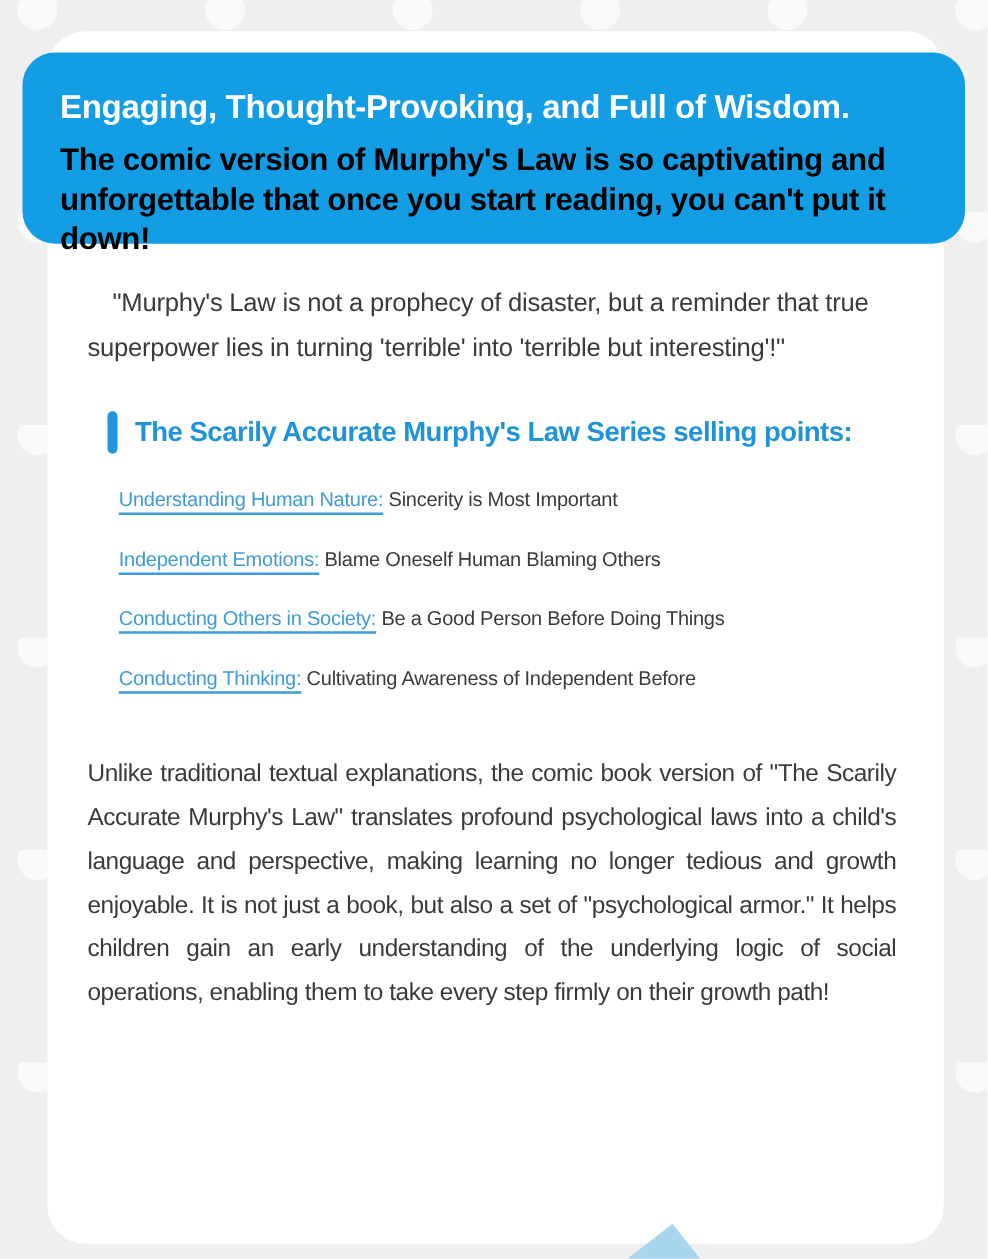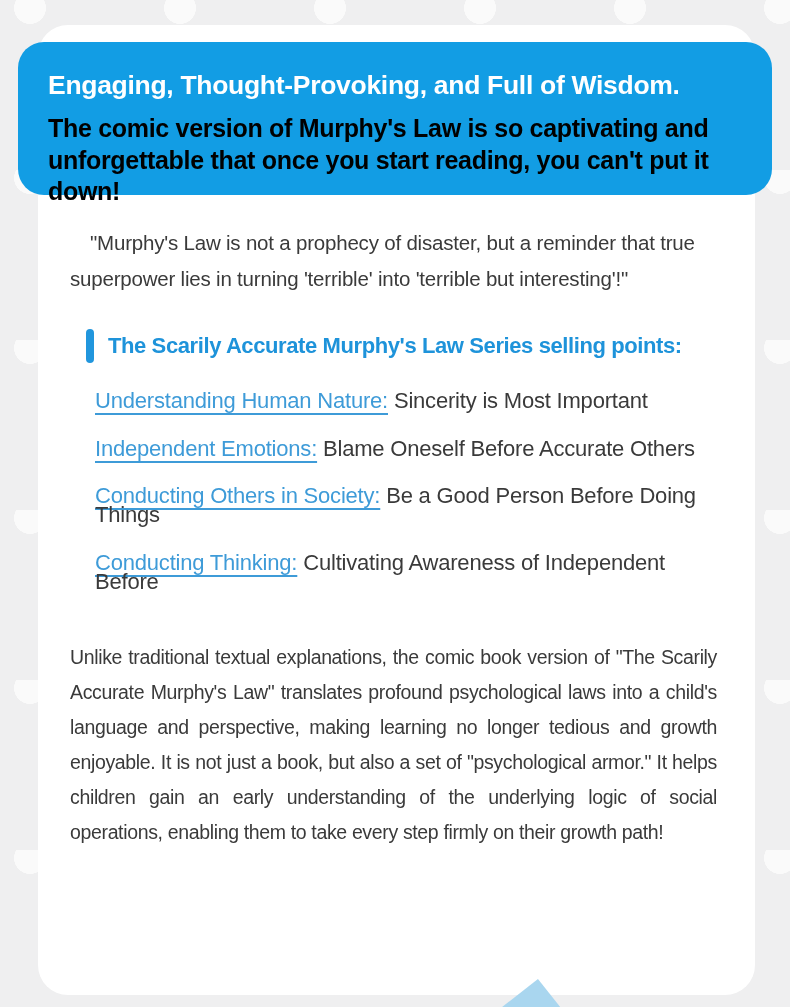--- a/index.html
+++ b/index.html
@@ -78,21 +78,21 @@
     font-size: 22px;
     font-weight: bold;
     letter-spacing: -0.4px;
   }
   .points {
     list-style: none;
     margin-top: 28px;
     padding-left: 25px;
   }
   .points li {
-    font-size: 22px;
+    font-size: 16px;
     letter-spacing: -0.2px;
     margin-bottom: 28.5px;
     line-height: 19px;
   }
   .point-label {
     color: #3e9bd8;
     text-decoration: underline;
     text-decoration-thickness: 2px;
     text-underline-offset: 5px;
     cursor: pointer;
@@ -133,21 +133,21 @@
     <span class="heading-text">The Scarily Accurate Murphy's Law Series selling points:</span>
   </div>
 
   <ul class="points">
     <li>
       <span class="point-label">Understanding Human Nature:</span>
       <span class="point-text">Sincerity is Most Important</span>
     </li>
     <li>
       <span class="point-label">Independent Emotions:</span>
-      <span class="point-text">Blame Oneself Before Accurate Others</span>
+      <span class="point-text">Blame Oneself Human Blaming Others</span>
     </li>
     <li>
       <span class="point-label">Conducting Others in Society:</span>
       <span class="point-text">Be a Good Person Before Doing Things</span>
     </li>
     <li>
       <span class="point-label">Conducting Thinking:</span>
       <span class="point-text">Cultivating Awareness of Independent Before</span>
     </li>
   </ul>

